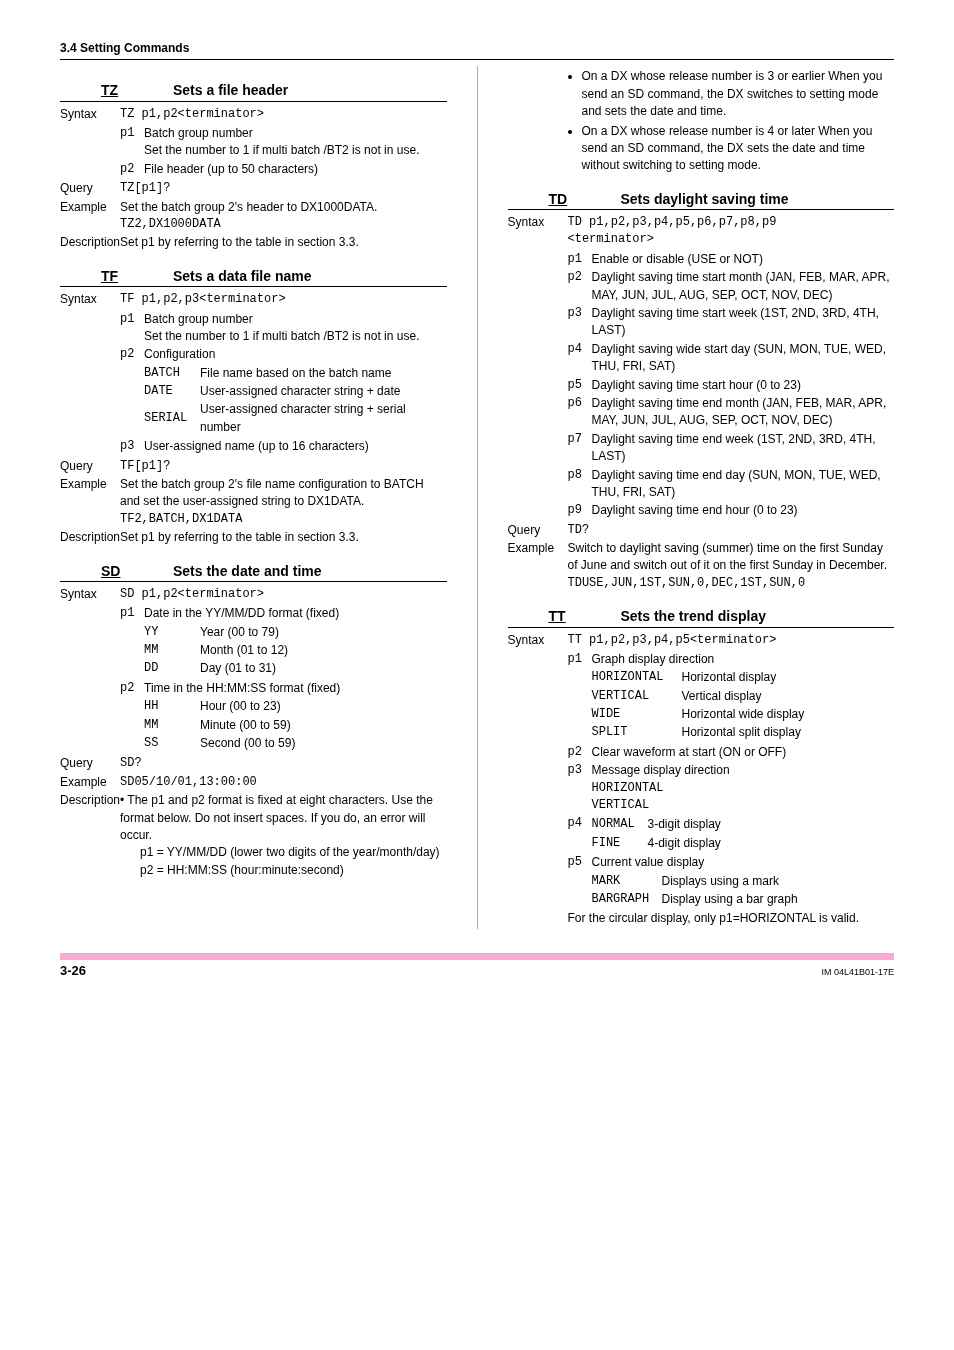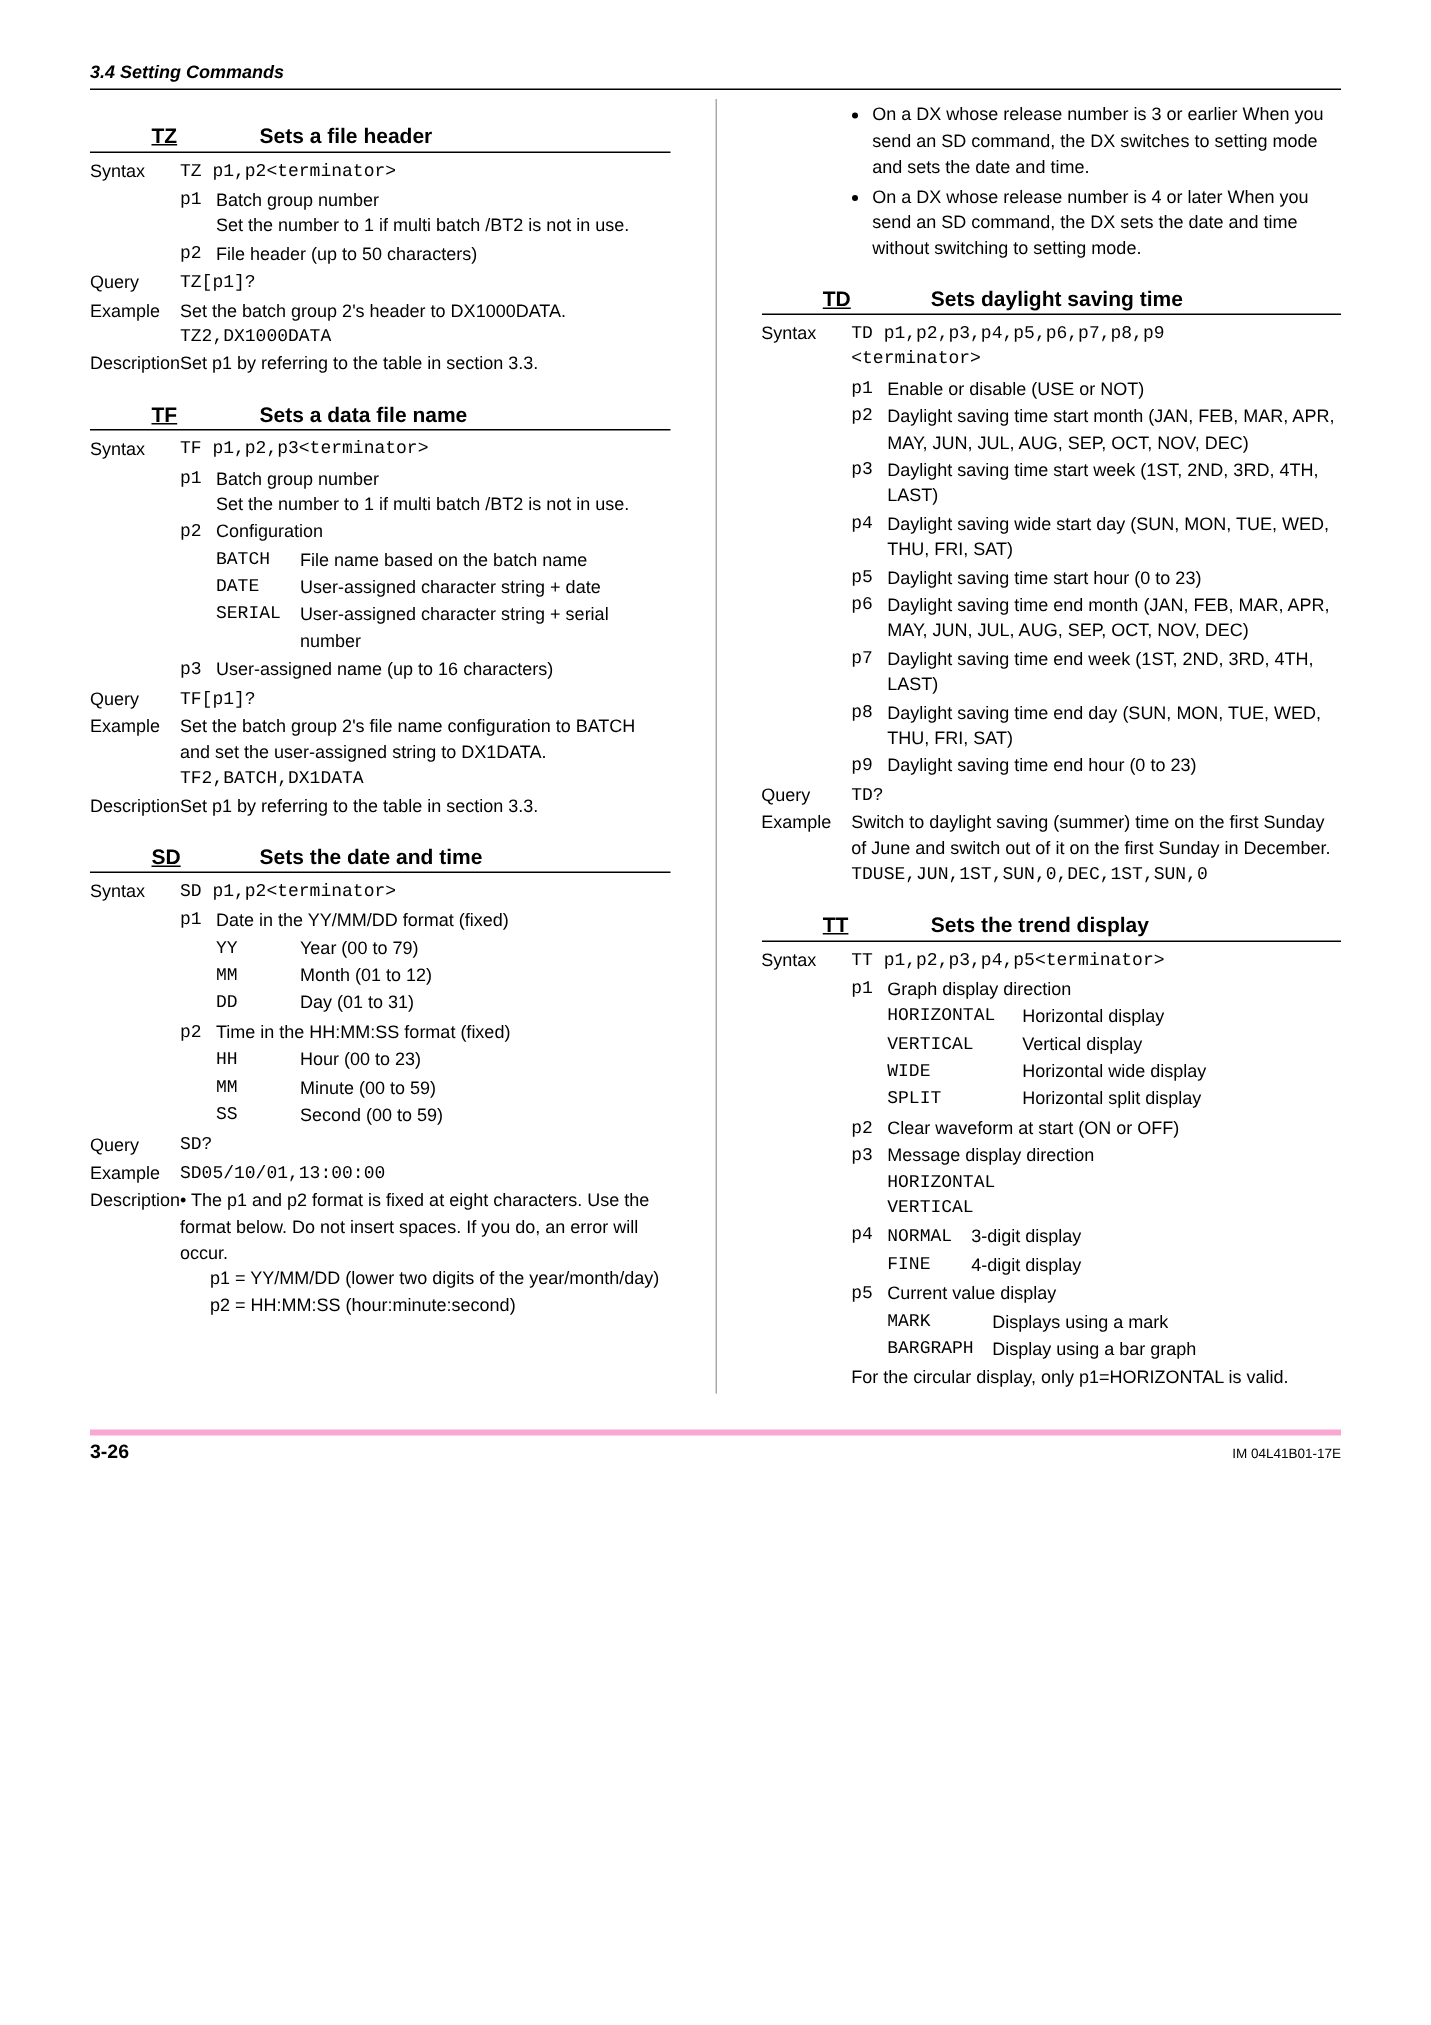--- a/index.html
+++ b/index.html
@@ -10,21 +10,20 @@
     padding: 40px 60px;
     width: 834px;
     line-height: 1.45;
   }
   .section-header {
     font-weight: bold;
     font-size: 12px;
     border-bottom: 1px solid #000;
     margin-bottom: 6px;
     padding-bottom: 2px;
-    font-style: italic;
   }
   .columns {
     display: flex;
     gap: 30px;
   }
   .col {
     flex: 1;
     min-width: 0;
   }
   .divider {
@@ -77,20 +76,21 @@
     font-family: "Courier New", monospace;
     width: 24px;
     flex: none;
   }
   .pval {
     flex: 1;
   }
   .subrow {
     display: flex;
     margin: 1px 0;
+    align-items: center;
   }
   .subkey {
     font-family: "Courier New", monospace;
     width: 56px;
     flex: none;
   }
   .subval {
     flex: 1;
   }
   .subkey-wide {
@@ -105,21 +105,21 @@
     margin: 2px 0 2px 14px;
     padding: 0;
   }
   ul.bullets li {
     margin: 2px 0;
   }
   .pagefoot {
     display: flex;
     justify-content: space-between;
     align-items: baseline;
-    border-top: 4px solid #f9a8d4;
+    border-top: 7px solid #f9a8d4;
     margin-top: 24px;
     padding-top: 2px;
     font-size: 11px;
   }
   .pagefoot .pnum {
     font-weight: bold;
     font-size: 13px;
   }
   .pagefoot .docid {
     font-size: 9px;

